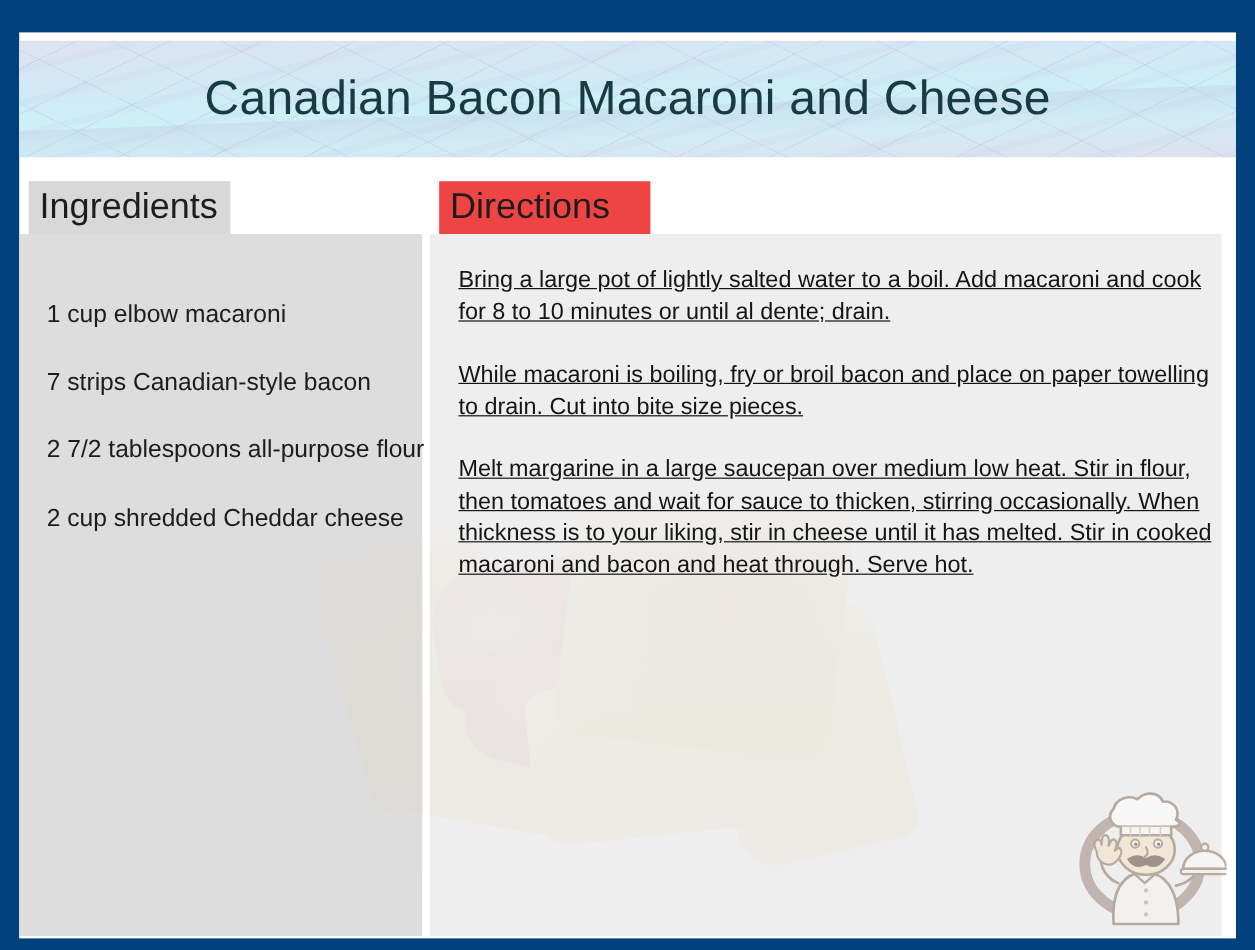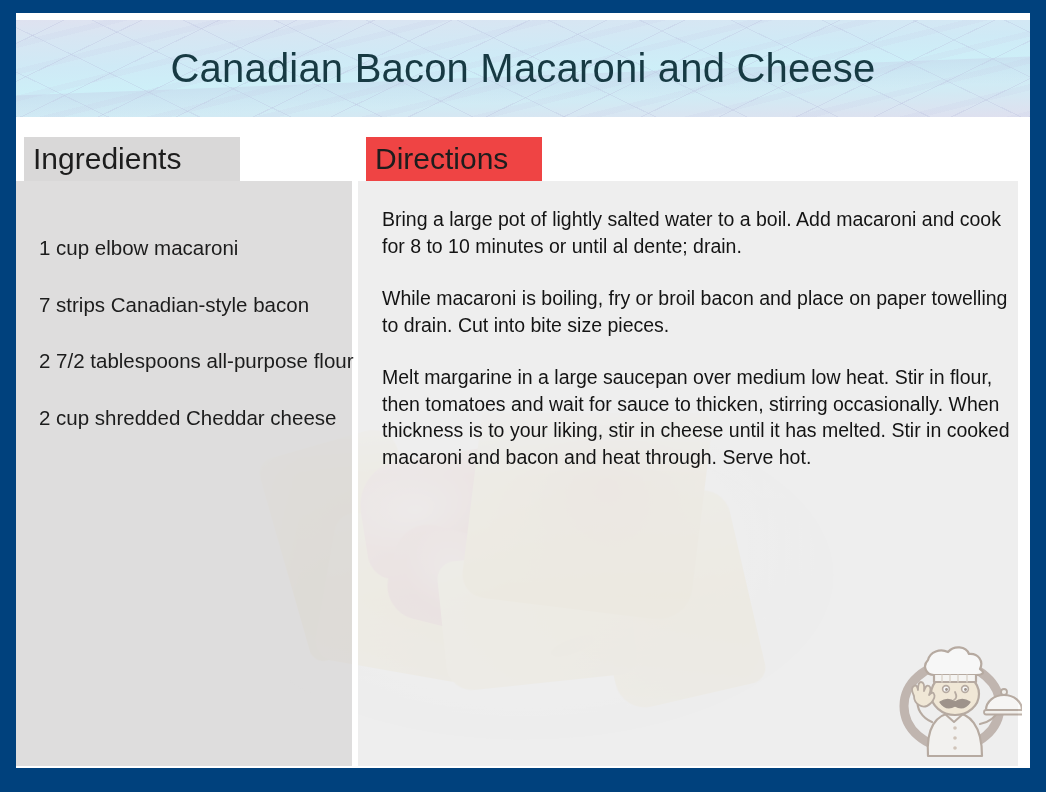--- a/index.html
+++ b/index.html
@@ -17,21 +17,21 @@
     position: relative;
     width: 1046px;
     height: 792px;
     background: #00417d;
   }
 
   
   .slide-canvas {
     position: absolute;
     left: 16px;
-    top: 13px;
+    top: 27px;
     width: 1014px;
     height: 755px;
     background: #ffffff;
     overflow: hidden;
   }
 
   
   .title-banner {
     position: absolute;
     left: 0px;
@@ -200,21 +200,21 @@
     line-height: 44px;
     padding-left: 9px;
     font-size: 30px;
     font-weight: 400;
     color: #1d1d1d;
     white-space: nowrap;
   }
   .tab-ingredients {
     left: 8px;
     top: 124px;
-    width: 216px;
+    width: 168px;
     background: #d9d8d8;
   }
   .tab-directions {
     left: 350px;
     top: 124px;
     width: 176px;
     background: #ef4444;
   }
 
   
@@ -257,20 +257,21 @@
     z-index: 4;
     left: 366px;
     top: 193px;
     width: 644px;
     font-size: 19.5px;
     line-height: 26.5px;
     color: #141414;
   }
   .directions-body p {
     margin: 0 0 26px 0;
+    text-decoration: underline;
   }
   .directions-body p:last-child { margin-bottom: 0; }
 
   
   .chef-logo {
     position: absolute;
     z-index: 5;
     right: 8px;
     bottom: 4px;
     width: 132px;

